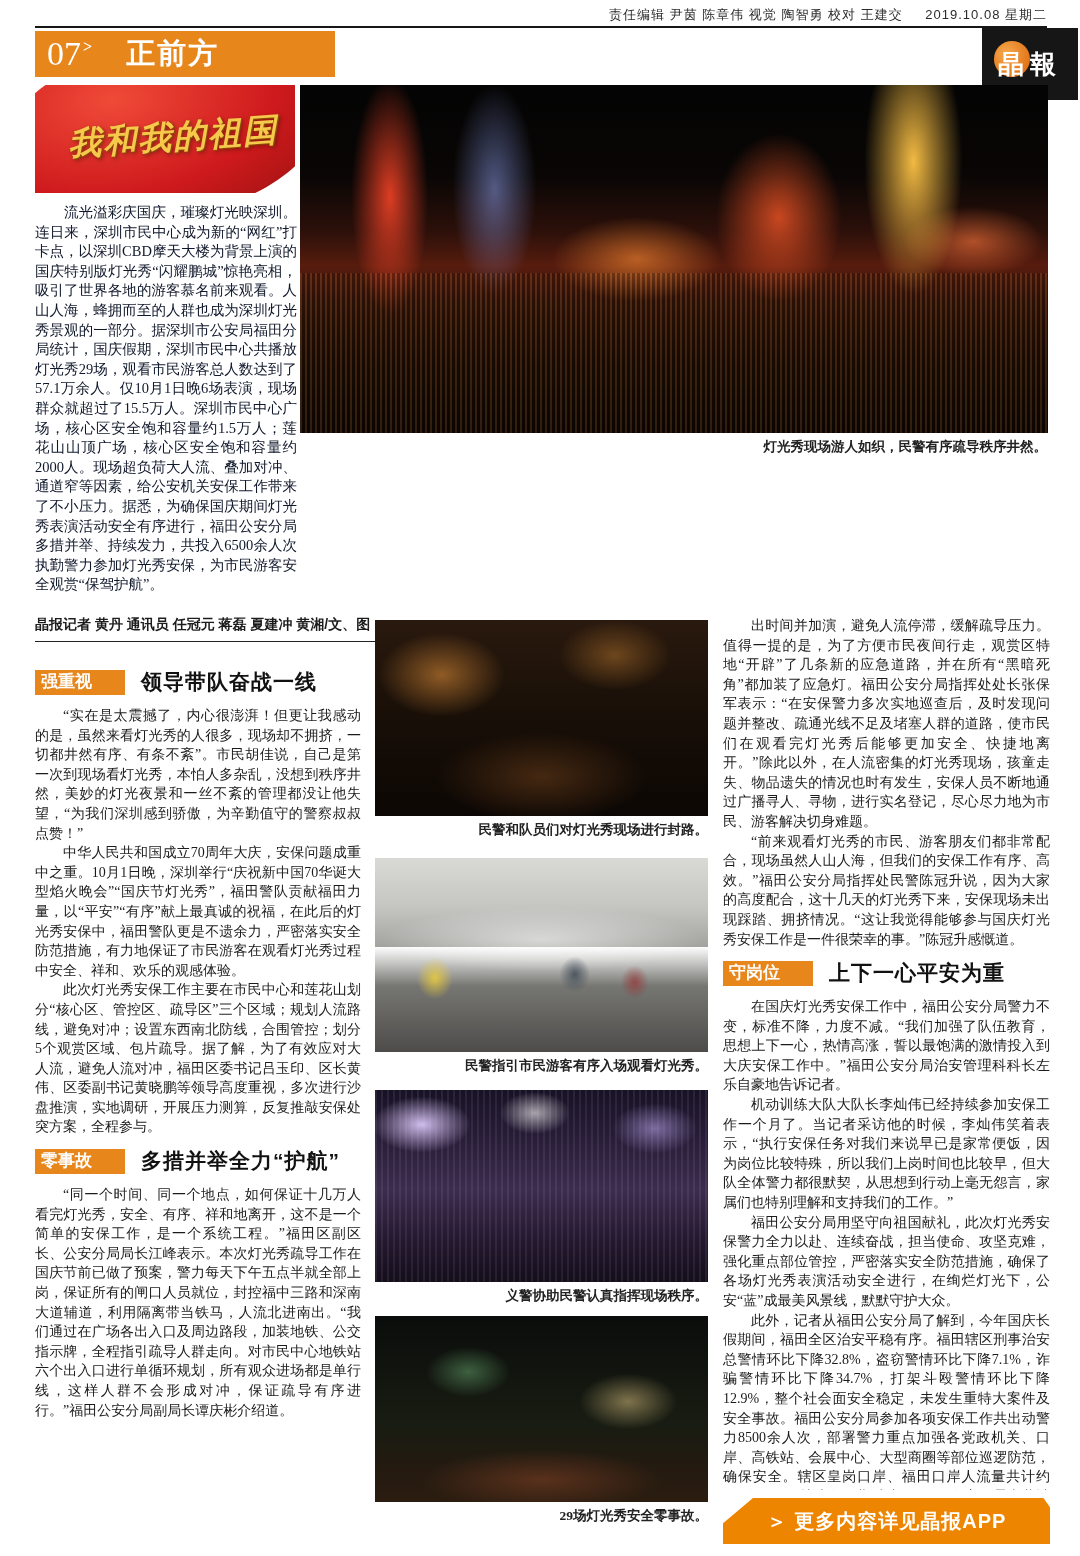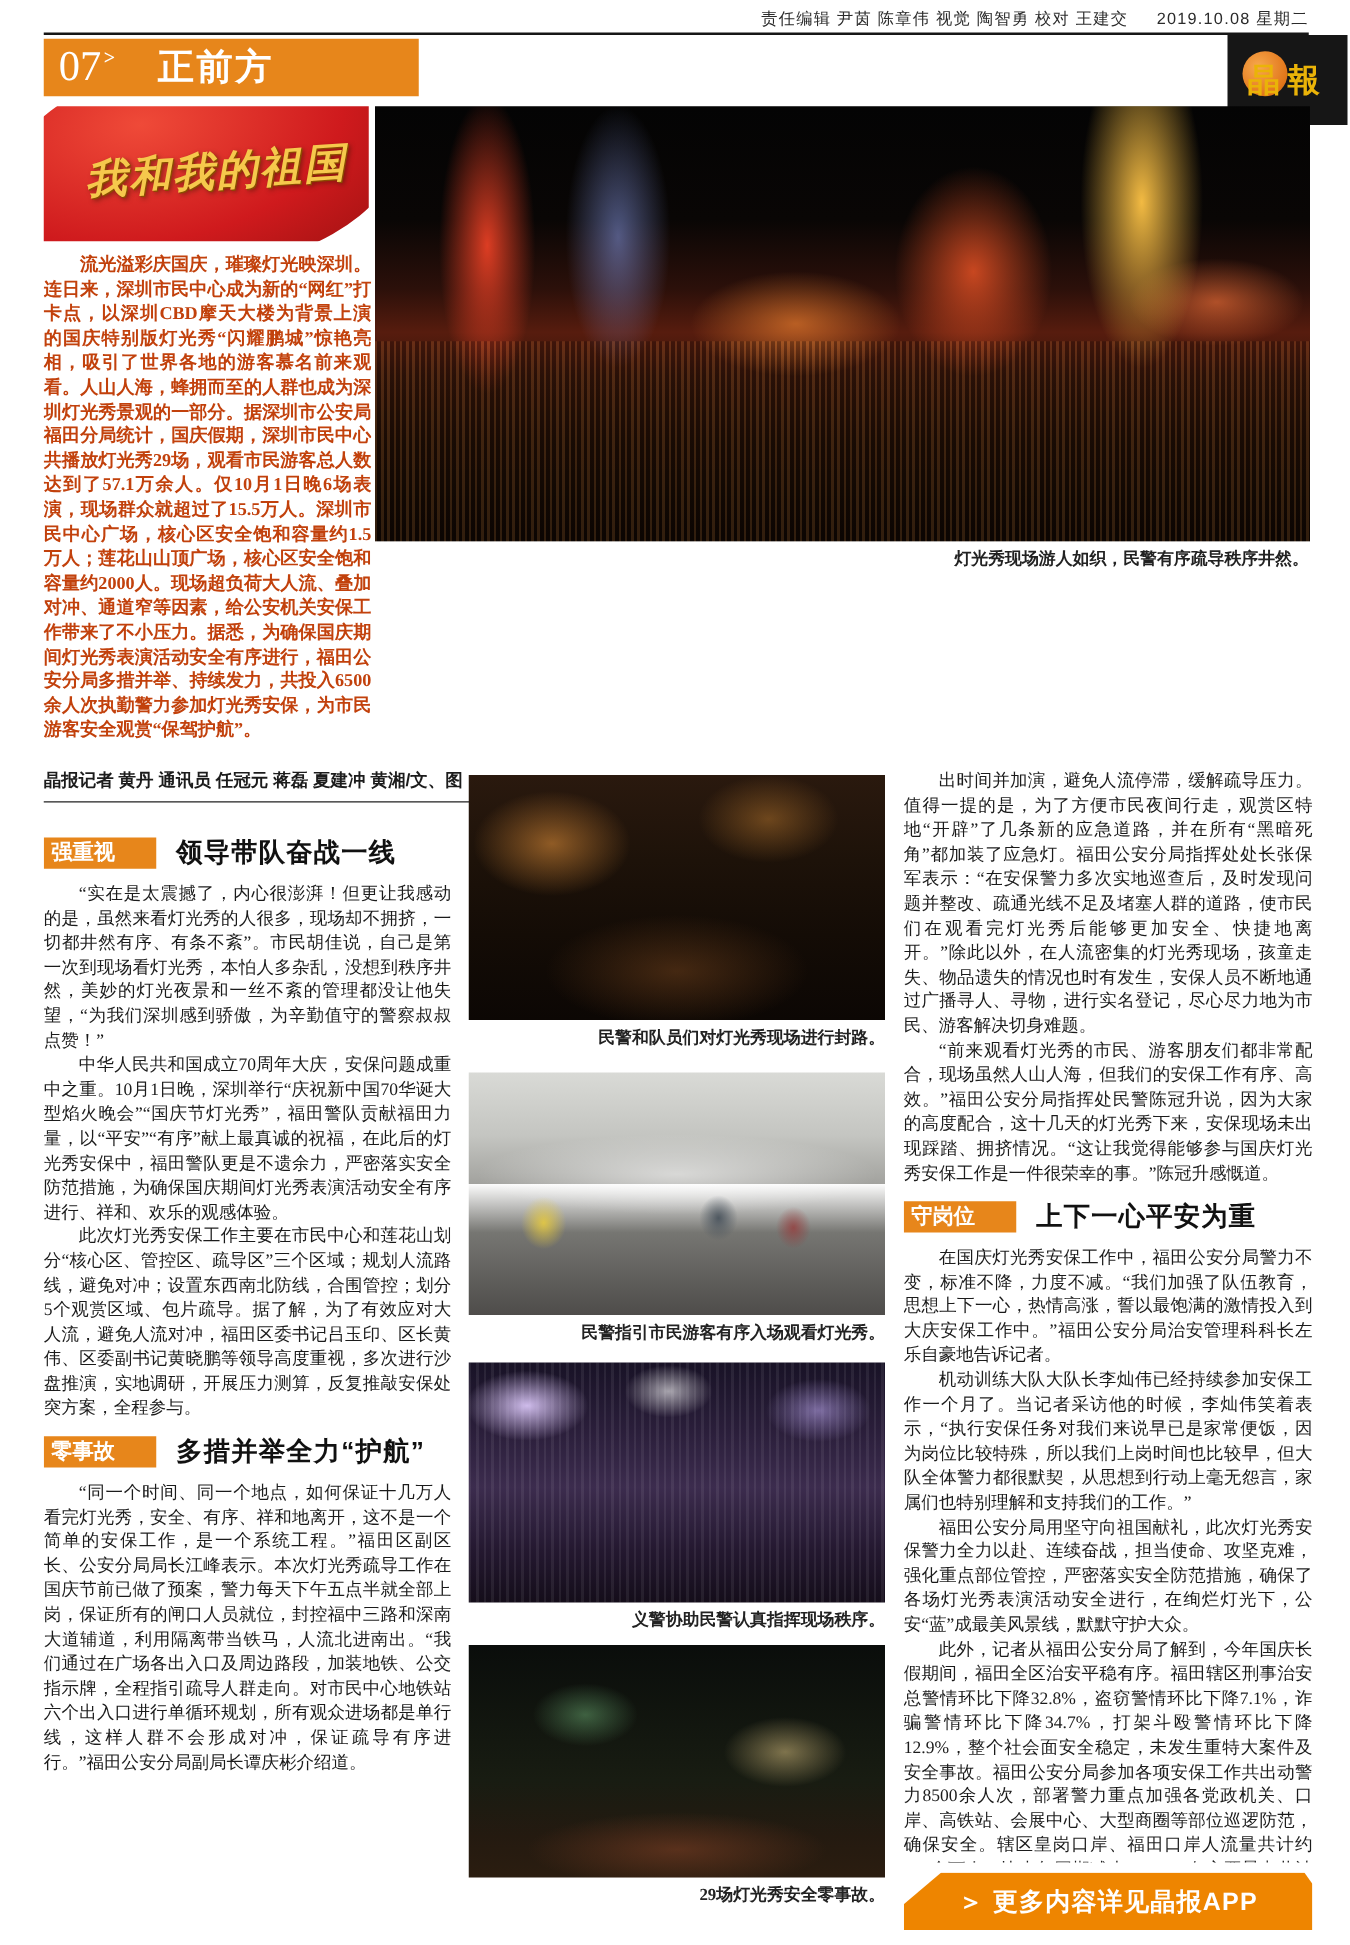--- a/index.html
+++ b/index.html
@@ -13,34 +13,34 @@
   .top-rule{position:absolute;left:35px;right:33px;top:26px;border-top:2px solid #161616;}
   .section-banner{position:absolute;left:35px;top:31px;width:300px;height:46px;background:#e7861b;
                   color:#fff;display:flex;align-items:center;padding-left:12px;box-sizing:border-box;}
   .pagenum{font-size:34px;font-family:"Liberation Serif",serif;}
   .chev{font-size:16px;font-weight:bold;margin:-14px 0 0 2px;}
   .secname{font-size:29px;font-weight:900;margin-left:34px;font-family:"Liberation Sans",sans-serif;letter-spacing:2px;}
   .logo-box{position:absolute;right:2px;top:28px;width:96px;height:72px;background:#161616;
             display:flex;align-items:center;justify-content:center;}
   .logo-sun{position:absolute;left:12px;top:13px;width:36px;height:36px;border-radius:50%;
             background:radial-gradient(circle at 35% 35%,#f7a94e,#e2761a 70%,#c75f10);}
-  .logo-text{position:relative;font-size:26px;font-weight:bold;color:#eab308;letter-spacing:6px;
+  .logo-text{position:relative;font-size:26px;font-weight:bold;color:#ffffff;letter-spacing:6px;
              font-family:"Liberation Serif",serif;}
 
   
   .red-banner{position:absolute;left:35px;top:85px;width:260px;height:108px;overflow:hidden;}
   .flag{position:absolute;left:-12%;top:-30%;width:124%;height:150%;
         background:radial-gradient(ellipse at 35% 25%,#ef4a38,#cf1a1d 55%,#96100f);
         border-radius:48% 60% 58% 42% / 65% 52% 72% 38%;transform:rotate(-7deg);}
   .flag-text{position:absolute;left:8px;top:30px;width:100%;text-align:center;
              font-size:33px;font-weight:900;font-style:italic;letter-spacing:2px;
              color:#f6c84c;text-shadow:1px 1px 0 #8a4d00,2px 2px 4px rgba(60,20,0,.6);
              transform:rotate(-4deg);font-family:"Liberation Sans",sans-serif;}
   .intro{position:absolute;left:35px;top:203px;width:262px;height:404px;overflow:hidden;
-         font-weight:bold;font-size:14.5px;line-height:19.6px;text-align:justify;text-indent:2em;color:#c2410c;}
+         font-weight:normal;font-size:14.5px;line-height:19.6px;text-align:justify;text-indent:2em;color:#0f172a;}
 
   
   .main-photo{position:absolute;left:300px;top:85px;width:748px;height:348px;
     background:
       radial-gradient(70px 190px at 82% 22%, rgba(255,196,70,.95), transparent 70%),
       radial-gradient(55px 170px at 12% 32%, rgba(255,70,40,.85), transparent 70%),
       radial-gradient(60px 150px at 26% 30%, rgba(150,170,255,.5), transparent 70%),
       radial-gradient(90px 120px at 64% 38%, rgba(255,90,40,.75), transparent 70%),
       radial-gradient(120px 60px at 45% 50%, rgba(255,140,50,.6), transparent 70%),
       radial-gradient(100px 50px at 90% 45%, rgba(255,120,60,.6), transparent 70%),
@@ -136,21 +136,21 @@
 
 
   <div class="byline">晶报记者 黄丹 通讯员 任冠元 蒋磊 夏建冲 黄湘/文、图</div>
 
   <div class="col col1">
     <div class="sec-head">
       <span class="tag">强重视</span>
       <span class="sec-title">领导带队奋战一线</span>
     </div>
     <p class="body">“实在是太震撼了，内心很澎湃！但更让我感动的是，虽然来看灯光秀的人很多，现场却不拥挤，一切都井然有序、有条不紊”。市民胡佳说，自己是第一次到现场看灯光秀，本怕人多杂乱，没想到秩序井然，美妙的灯光夜景和一丝不紊的管理都没让他失望，“为我们深圳感到骄傲，为辛勤值守的警察叔叔点赞！”</p>
-    <p class="body">中华人民共和国成立70周年大庆，安保问题成重中之重。10月1日晚，深圳举行“庆祝新中国70华诞大型焰火晚会”“国庆节灯光秀”，福田警队贡献福田力量，以“平安”“有序”献上最真诚的祝福，在此后的灯光秀安保中，福田警队更是不遗余力，严密落实安全防范措施，为确保国庆期间灯光秀表演活动安全有序进行、祥和、欢乐的观感体验。</p>
+    <p class="body">中华人民共和国成立70周年大庆，安保问题成重中之重。10月1日晚，深圳举行“庆祝新中国70华诞大型焰火晚会”“国庆节灯光秀”，福田警队贡献福田力量，以“平安”“有序”献上最真诚的祝福，在此后的灯光秀安保中，福田警队更是不遗余力，严密落实安全防范措施，有力地保证了市民游客在观看灯光秀过程中安全、祥和、欢乐的观感体验。</p>
     <p class="body">此次灯光秀安保工作主要在市民中心和莲花山划分“核心区、管控区、疏导区”三个区域；规划人流路线，避免对冲；设置东西南北防线，合围管控；划分5个观赏区域、包片疏导。据了解，为了有效应对大人流，避免人流对冲，福田区委书记吕玉印、区长黄伟、区委副书记黄晓鹏等领导高度重视，多次进行沙盘推演，实地调研，开展压力测算，反复推敲安保处突方案，全程参与。</p>
     <div class="sec-head gap">
       <span class="tag">零事故</span>
       <span class="sec-title">多措并举全力“护航”</span>
     </div>
     <p class="body">“同一个时间、同一个地点，如何保证十几万人看完灯光秀，安全、有序、祥和地离开，这不是一个简单的安保工作，是一个系统工程。”福田区副区长、公安分局局长江峰表示。本次灯光秀疏导工作在国庆节前已做了预案，警力每天下午五点半就全部上岗，保证所有的闸口人员就位，封控福中三路和深南大道辅道，利用隔离带当铁马，人流北进南出。“我们通过在广场各出入口及周边路段，加装地铁、公交指示牌，全程指引疏导人群走向。对市民中心地铁站六个出入口进行单循环规划，所有观众进场都是单行线，这样人群不会形成对冲，保证疏导有序进行。”福田公安分局副局长谭庆彬介绍道。</p>
 
   </div>
 
   <div class="photo-card p1">

